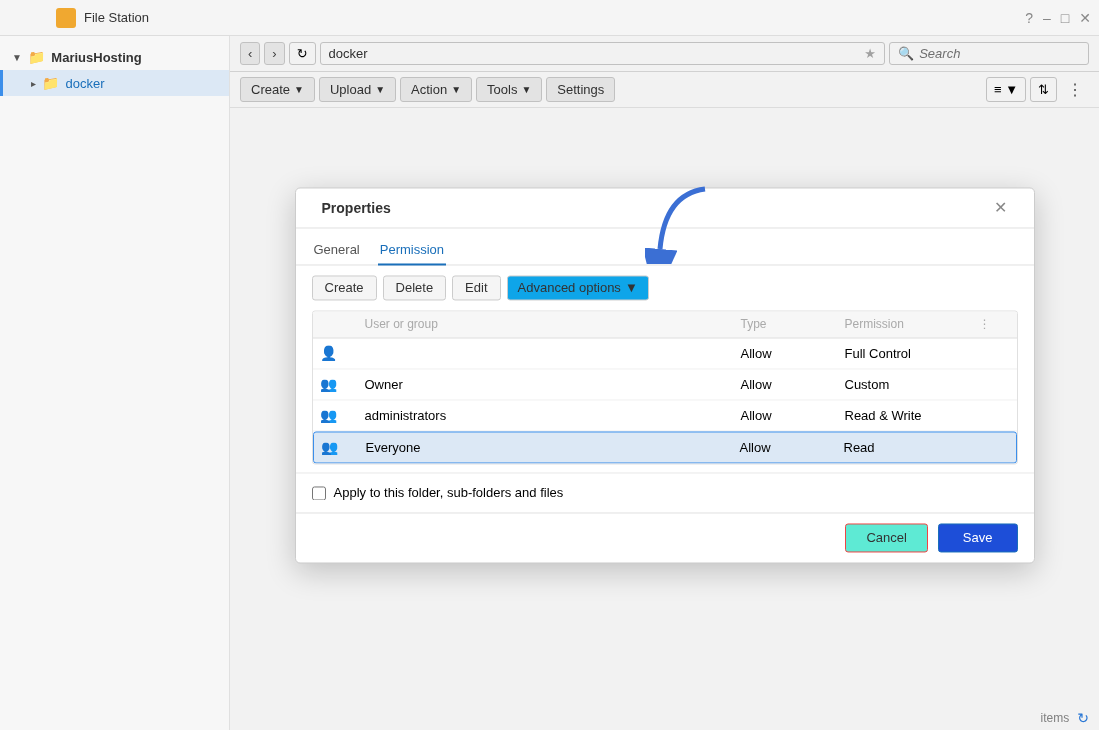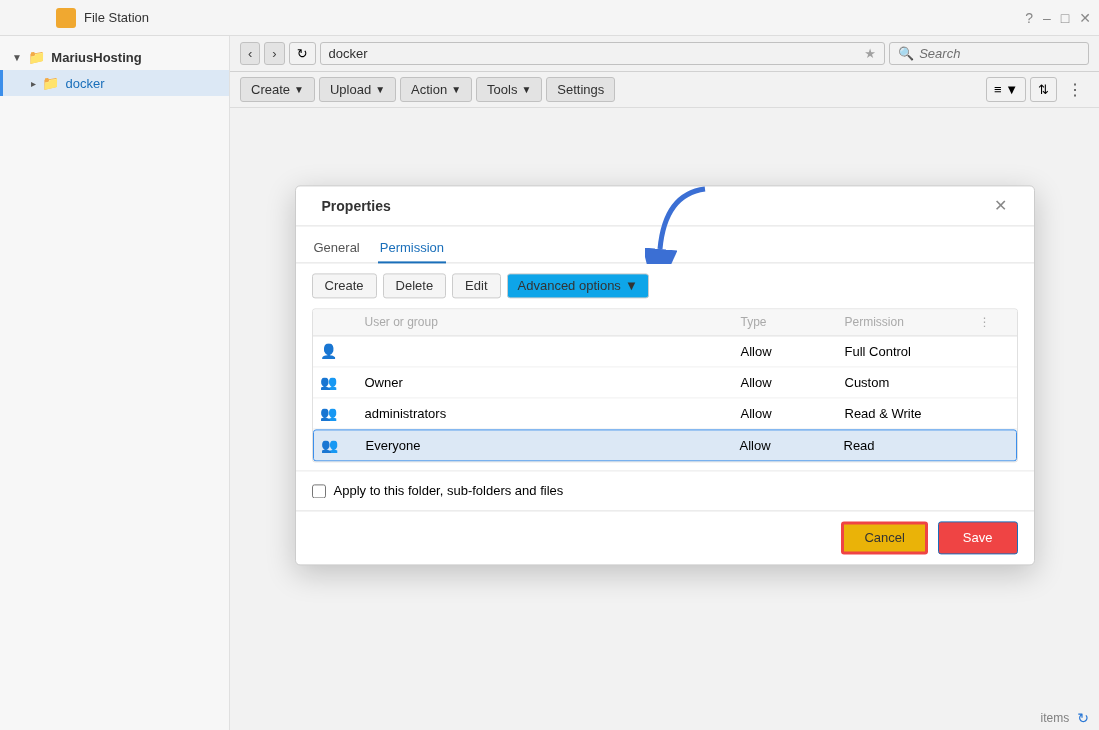--- a/index.html
+++ b/index.html
@@ -85,22 +85,22 @@
     .perm-row.selected { background: #dce8f5; border: 1px solid #3b8eea; border-radius: 3px; }
     .user-icon { font-size: 14px; color: #555; }
     .user-icon.group { color: #555; }
 
     
     .apply-row { padding: 12px 16px; display: flex; align-items: center; gap: 8px; border-top: 1px solid #e8e8e8; margin-top: 8px; }
     .apply-row input[type=checkbox] { width: 14px; height: 14px; }
 
     
     .dialog-footer { display: flex; justify-content: flex-end; gap: 10px; padding: 10px 16px; border-top: 1px solid #e0e0e0; }
-    .btn-cancel { background: #eab308; border: 3px solid #ef4444; border-radius: 3px; padding: 6px 20px; cursor: pointer; font-size: 13px; color: #333; }
-    .btn-save { background: #ef4444; border: 1px solid #1a6fba; border-radius: 3px; padding: 6px 24px; cursor: pointer; font-size: 13px; color: #fff; font-weight: 500; }
+    .btn-cancel { background: #5eead4; border: 1px solid #ef4444; border-radius: 3px; padding: 6px 20px; cursor: pointer; font-size: 13px; color: #333; }
+    .btn-save { background: #1d4ed8; border: 1px solid #1a6fba; border-radius: 3px; padding: 6px 24px; cursor: pointer; font-size: 13px; color: #fff; font-weight: 500; }
 
     
     .bottom-bar { position: absolute; bottom: 0; right: 0; display: flex; align-items: center; gap: 8px; padding: 4px 10px; font-size: 12px; color: #888; }
     .bottom-refresh { cursor: pointer; color: #2a7de1; font-size: 14px; }
   </style>
 </head>
 <body>
 
 <div class="title-bar">
   <div class="title-bar-left">

